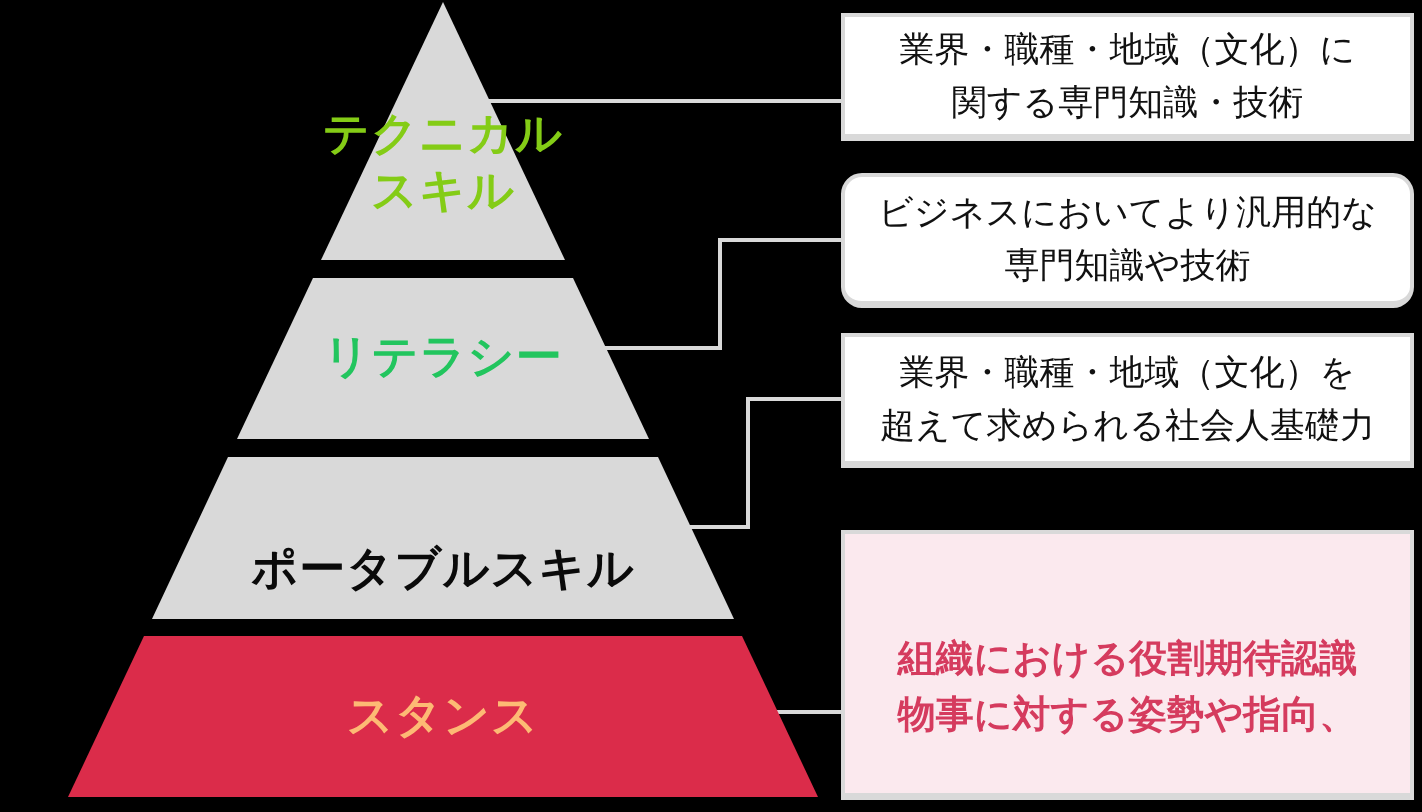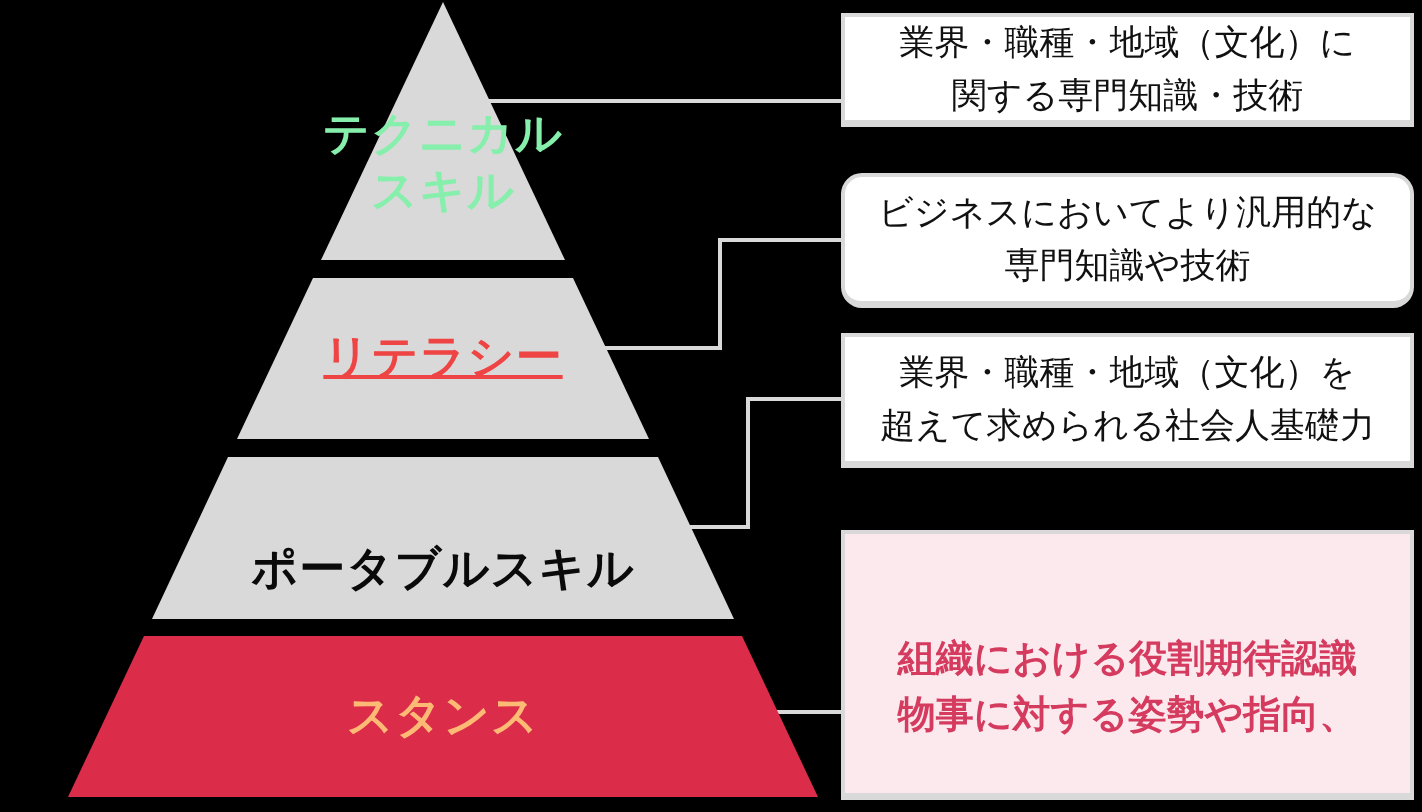--- a/index.html
+++ b/index.html
@@ -68,21 +68,21 @@
     border: 4px solid #d9d9d9;
     border-bottom-width: 7px;
     display: flex;
     flex-direction: column;
     justify-content: center;
     text-align: center;
     font-size: 35px;
     line-height: 53px;
     z-index: 2;
   }
-  #callout-technical { top: 13px;  height: 114px; }
+  #callout-technical { top: 13px;  height: 128px; }
   #callout-literacy  { top: 173px; height: 135px; border-radius: 21px; }
   #callout-portable  { top: 333px; height: 135px; }
   #callout-stance    { top: 530px; height: 270px; font-weight: bold; font-size: 38px; line-height: 56px; padding-top: 44px; }
 </style>
 </head>
 <body>
 
 <div id="stage">
 
   <div class="line" id="c1"></div>
@@ -92,25 +92,25 @@
   <div class="line" id="c3a"></div>
   <div class="line" id="c3b"></div>
   <div class="line" id="c3c"></div>
   <div class="line" id="c4"></div>
 
   <div class="band" id="band-technical" style="background: rgb(217, 217, 217);"></div>
   <div class="band" id="band-literacy" style="background: rgb(217, 217, 217);"></div>
   <div class="band" id="band-portable" style="background: rgb(217, 217, 217);"></div>
   <div class="band" id="band-stance" style="background: rgb(219, 44, 74);"></div>
 
-  <div class="band-label" id="label-technical" style="color: #86efac;">
+  <div class="band-label" id="label-technical" style="color: #84cc16;">
     <div>テクニカル</div>
     <div>スキル</div>
   </div>
-  <div class="band-label" id="label-literacy" style="color: #ef4444; text-decoration: underline;">
+  <div class="band-label" id="label-literacy" style="color: #22c55e;">
     <div>リテラシー</div>
   </div>
   <div class="band-label" id="label-portable" style="color: rgb(10, 10, 10);">
     <div>ポータブルスキル</div>
   </div>
   <div class="band-label" id="label-stance" style="color: #fdba74;">
     <div>スタンス</div>
   </div>
 
   <div class="callout" id="callout-technical" style="background: rgb(255, 255, 255); color: rgb(17, 17, 17);">

